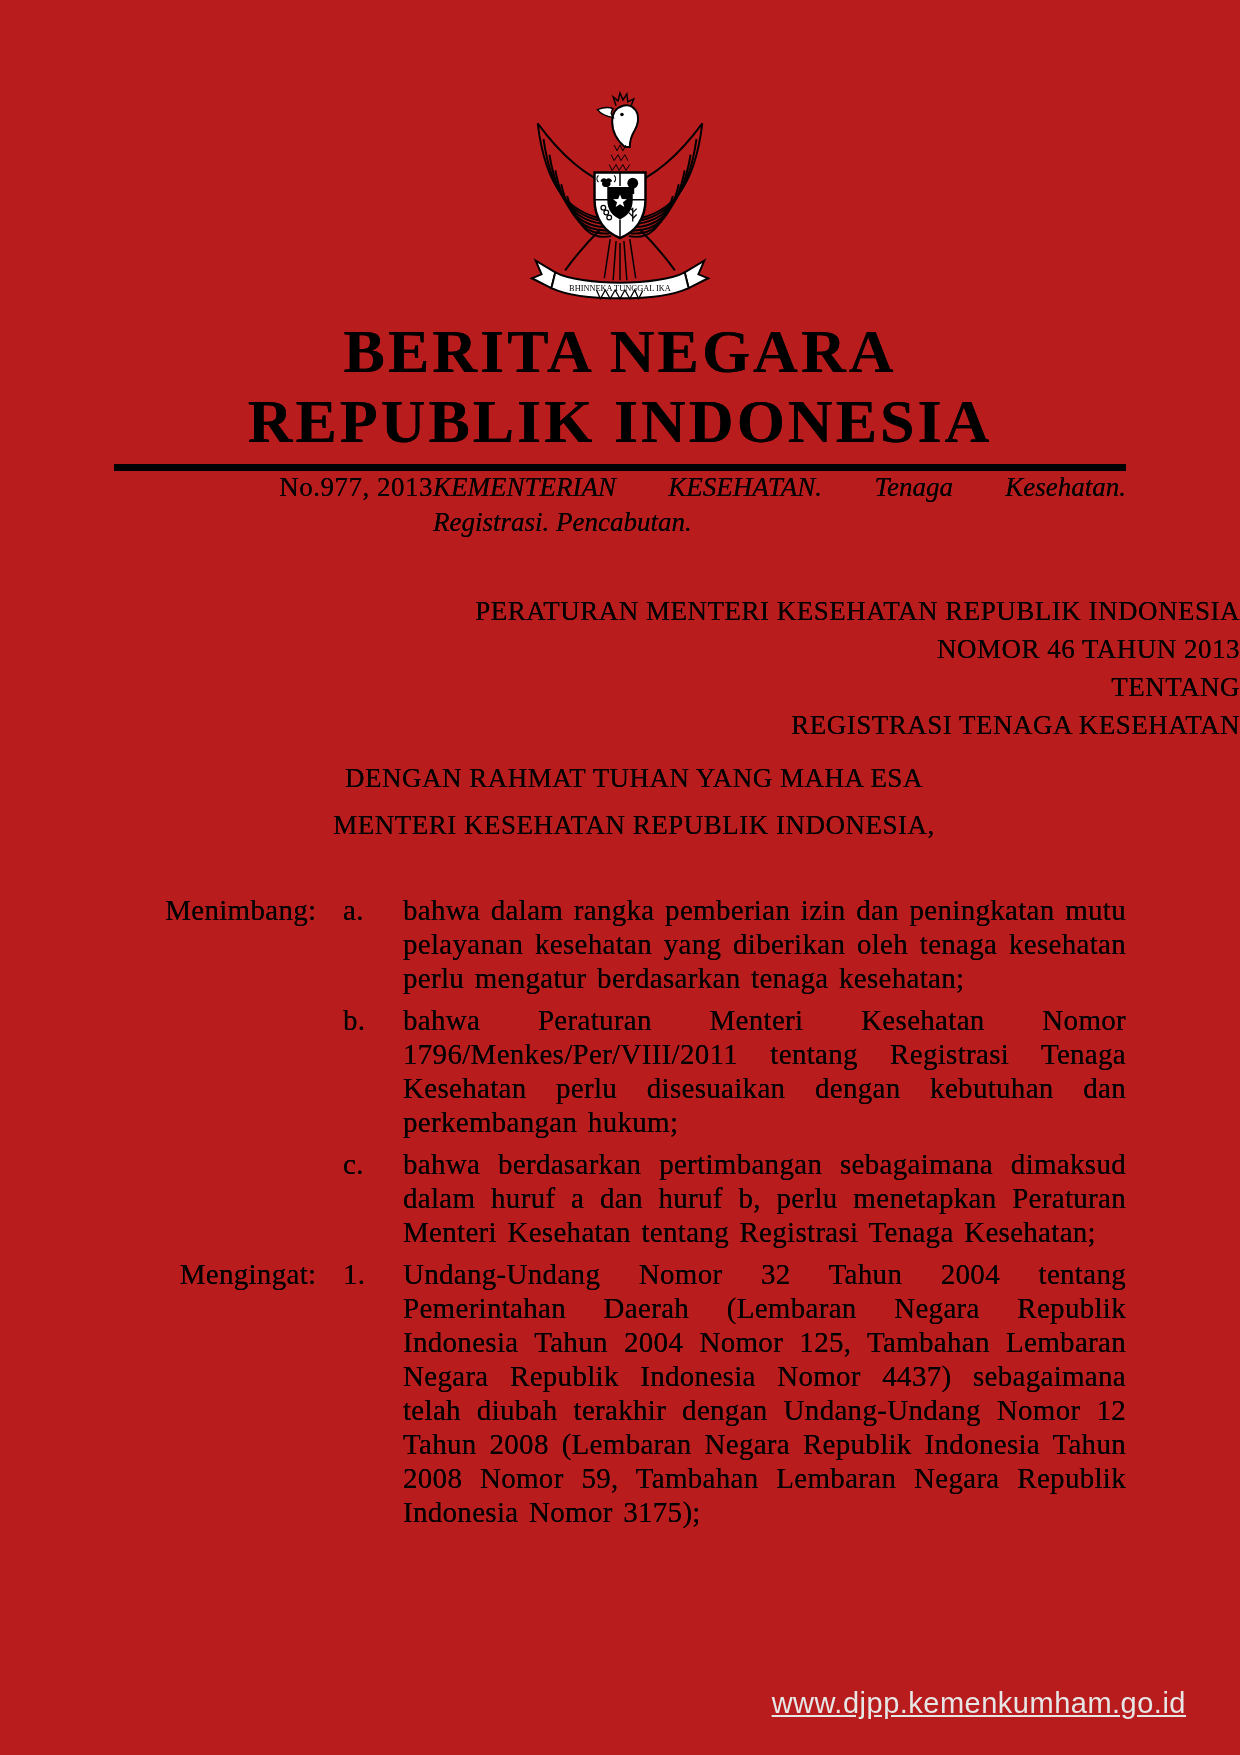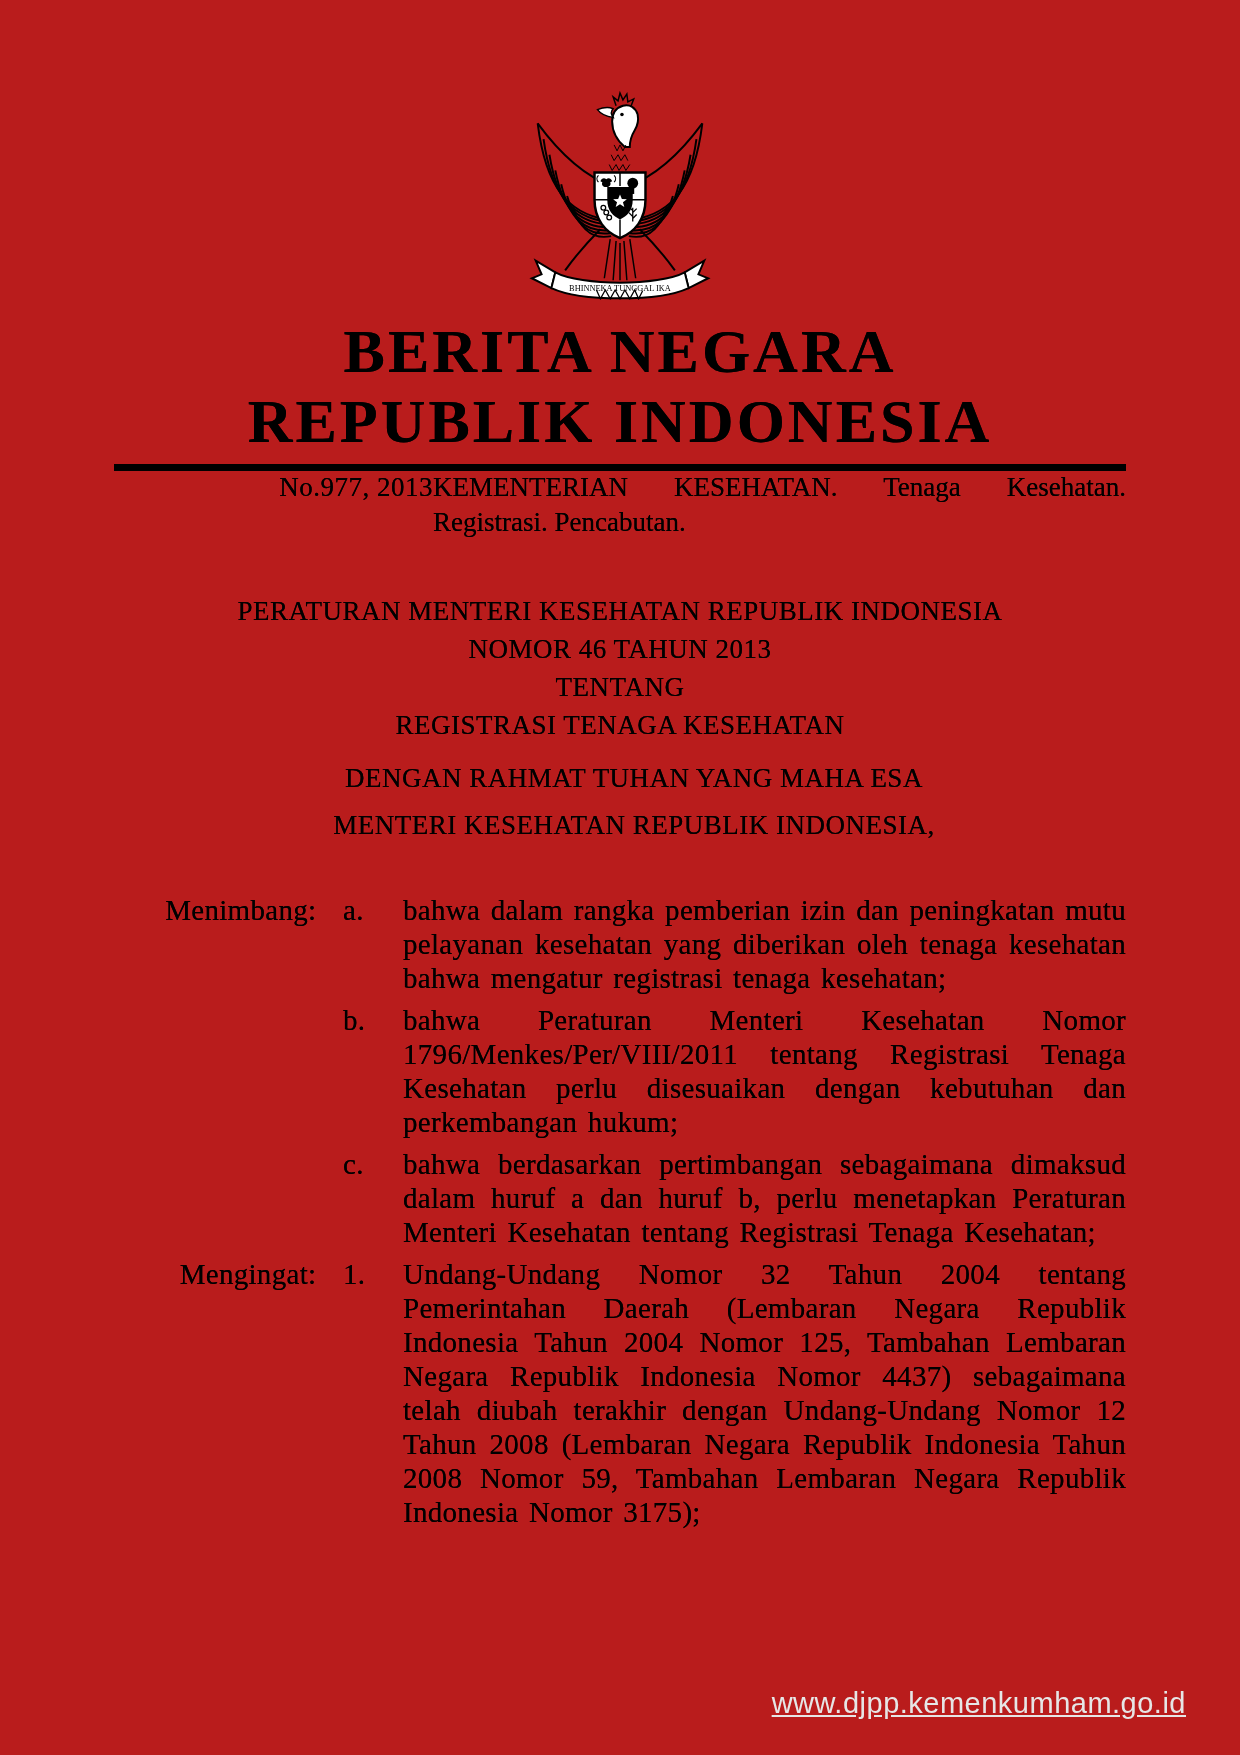--- a/index.html
+++ b/index.html
@@ -15,27 +15,27 @@
   .masthead {
     position:absolute; top:316px; left:0; width:100%;
     text-align:center; font-weight:bold; font-size:62px; line-height:70px;
     letter-spacing:3px; white-space:nowrap;
   }
 
   .rule { position:absolute; top:464px; left:114px; width:1012px; height:7px; background:#000; }
 
   .issue-row { position:absolute; top:470px; left:114px; width:1012px; display:flex; font-size:27px; line-height:35px; }
   .issue-number { flex:0 0 316px; padding-left:3px; letter-spacing:0.5px;text-align:right; }
-  .subject { flex:0 0 693px; }
+  .subject { flex:0 0 693px;font-style:italic; }
   .subject-line1 { text-align:justify; text-align-last:justify; }
   .subject-line2 { text-align:left; }
 
   .reg-title {
     position:absolute; top:592px; left:0; width:100%;
-    text-align:center; font-size:27px; line-height:38px; letter-spacing:0.5px;
+    text-align:right; font-size:27px; line-height:38px; letter-spacing:0.5px;
   }
   .invocation, .authority {
     position:absolute; left:0; width:100%; text-align:center;
     font-size:27px; letter-spacing:0.5px;padding-left:14px;
   }
   .invocation { top:763px; }
   .authority  { top:810px; }
 
   .clauses {
     position:absolute; top:893px; left:114px; width:1012px;
@@ -167,21 +167,21 @@
 
   <div class="invocation ink">DENGAN RAHMAT TUHAN YANG MAHA ESA</div>
   <div class="authority ink">MENTERI KESEHATAN REPUBLIK INDONESIA,</div>
 
   <div class="clauses ink">
 
     <div class="clause-block">
       <div class="clause-label">Menimbang</div>
       <div class="clause-colon">:</div>
       <div class="clause-marker">a.</div>
-      <div class="clause-text">bahwa dalam rangka pemberian izin dan peningkatan mutu pelayanan kesehatan yang diberikan oleh tenaga kesehatan bahwa mengatur registrasi tenaga kesehatan;</div>
+      <div class="clause-text">bahwa dalam rangka pemberian izin dan peningkatan mutu pelayanan kesehatan yang diberikan oleh tenaga kesehatan perlu mengatur berdasarkan tenaga kesehatan;</div>
     </div>
 
     <div class="clause-block">
       <div class="clause-label"></div>
       <div class="clause-colon"></div>
       <div class="clause-marker">b.</div>
       <div class="clause-text">bahwa Peraturan Menteri Kesehatan Nomor 1796/Menkes/Per/VIII/2011 tentang Registrasi Tenaga Kesehatan perlu disesuaikan dengan kebutuhan dan perkembangan hukum;</div>
     </div>
 
     <div class="clause-block">

